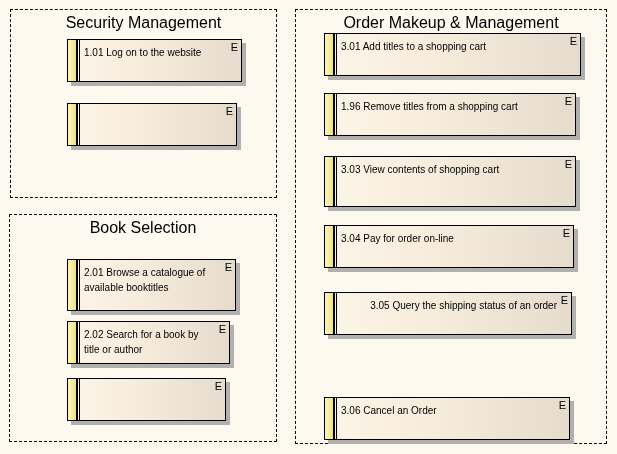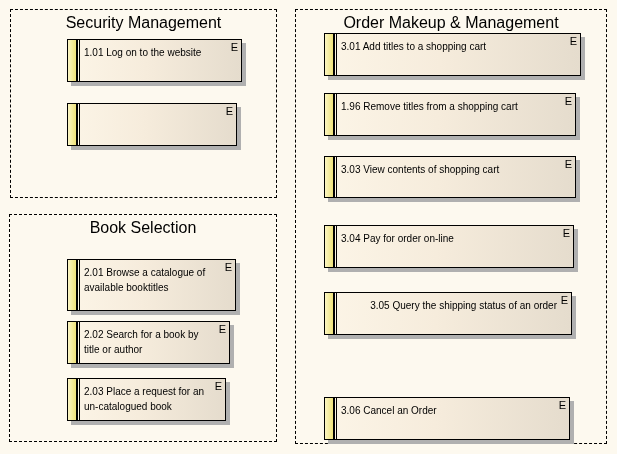--- a/index.html
+++ b/index.html
@@ -72,42 +72,41 @@
   <div class="strip"></div>
     <div class="strip-line1"></div>
     <div class="strip-line2"></div>
   <div class="comp-label">2.02 Search for a book by title or author</div>
   <div class="e-icon">E</div>
 </div>
 <div class="component" style="left:67px;top:378px;width:159px;height:43px;">
   <div class="strip"></div>
     <div class="strip-line1"></div>
     <div class="strip-line2"></div>
-  <div class="comp-label">2.03 Place a request for an un-catalogued book</div>
   <div class="e-icon">E</div>
 </div>
 
 <div class="package" style="left:295px;top:9px;width:312px;height:435px;">
   <div class="package-title">Order Makeup &amp; Management</div>
 </div>
 <div class="component" style="left:324px;top:33px;width:257px;height:43px;">
   <div class="strip"></div>
     <div class="strip-line1"></div>
     <div class="strip-line2"></div>
   <div class="comp-label">3.01 Add titles to a shopping cart</div>
   <div class="e-icon">E</div>
 </div>
 <div class="component" style="left:324px;top:93px;width:252px;height:43px;">
   <div class="strip"></div>
     <div class="strip-line1"></div>
     <div class="strip-line2"></div>
   <div class="comp-label">1.96 Remove titles from a shopping cart</div>
   <div class="e-icon">E</div>
 </div>
-<div class="component" style="left:324px;top:156px;width:252px;height:42px;">
+<div class="component" style="left:324px;top:156px;width:252px;height:51px;">
   <div class="strip"></div>
     <div class="strip-line1"></div>
     <div class="strip-line2"></div>
   <div class="comp-label">3.03 View contents of shopping cart</div>
   <div class="e-icon">E</div>
 </div>
 <div class="component" style="left:324px;top:225px;width:250px;height:43px;">
   <div class="strip"></div>
     <div class="strip-line1"></div>
     <div class="strip-line2"></div>

